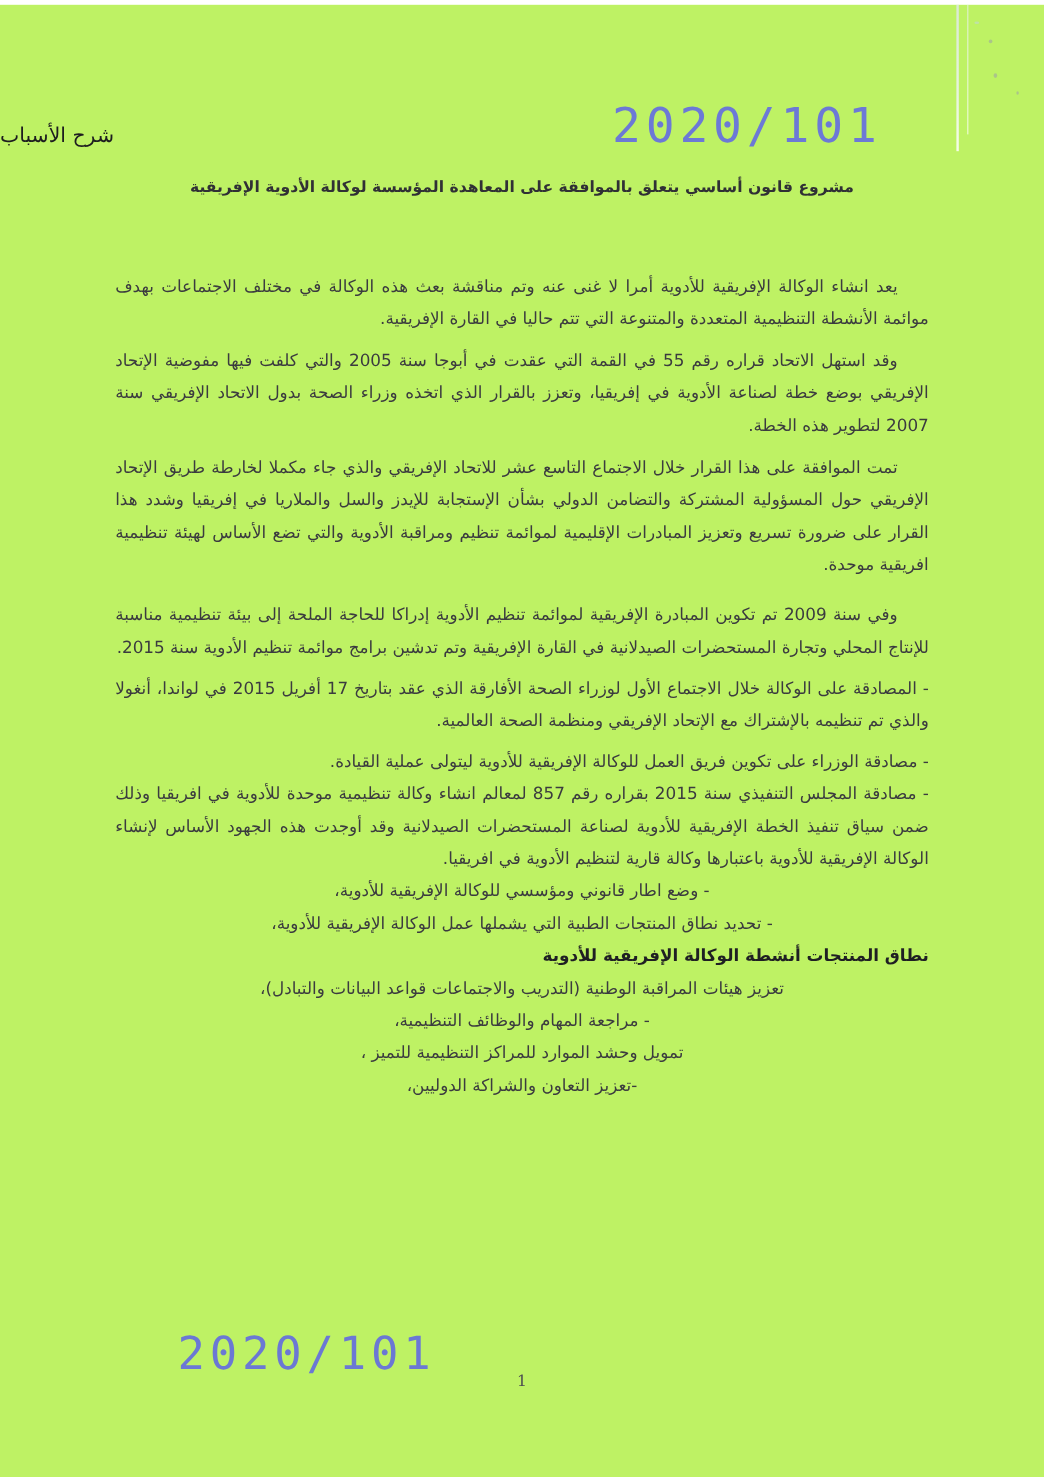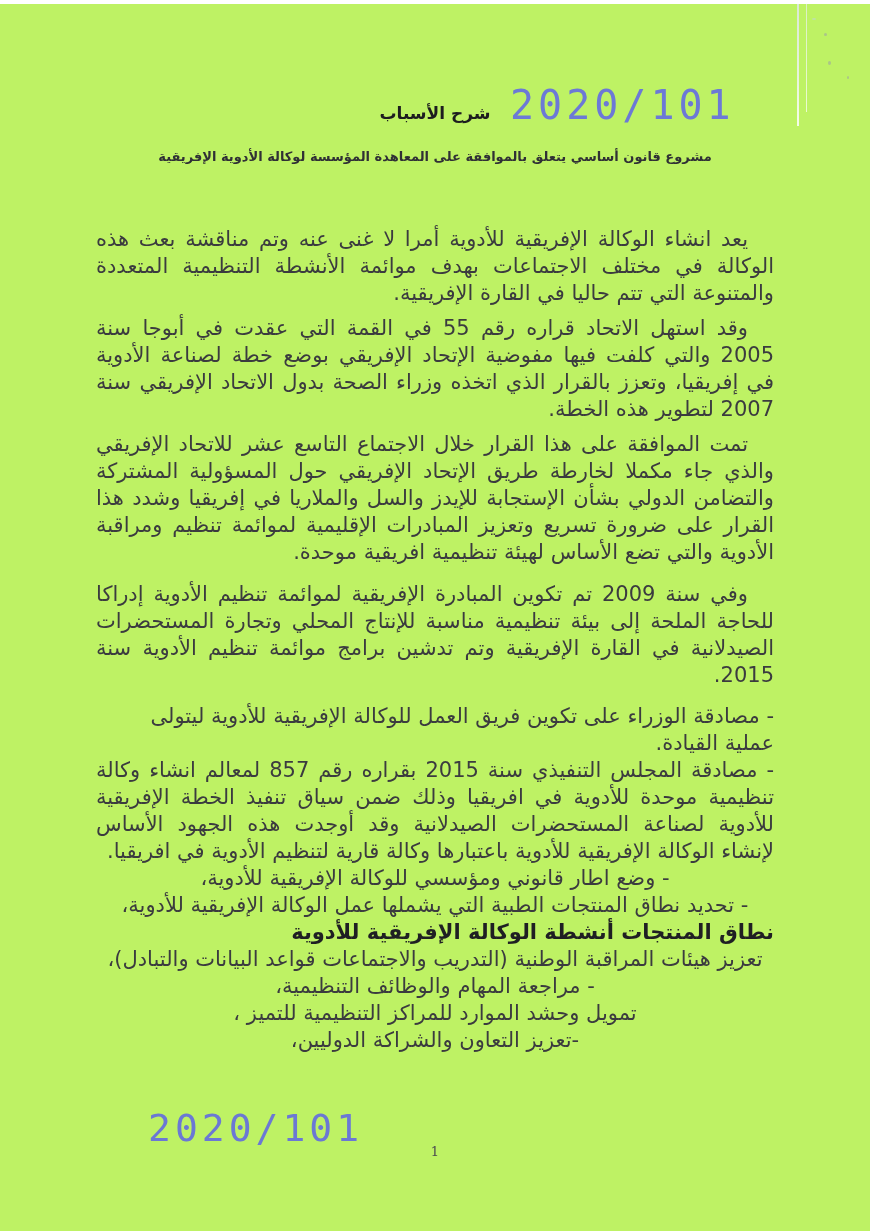--- a/index.html
+++ b/index.html
@@ -71,43 +71,43 @@
     font-size: 38px;
     color: #6b78d4;
   }
 
   
   .doc-title {
     position: absolute;
     left: 0;
     right: 0;
     top: 99px;
-    text-align: center;
+    text-align: left;
     font-size: 17px;
-    font-weight: bold;
+    font-weight: normal;
     color: #1d1d1f;
   }
   .doc-subtitle {
     position: absolute;
     left: 0;
     right: 0;
     top: 145px;
     text-align: center;
     font-size: 13px;
     font-weight: bold;
     color: #303035;
   }
 
   
   .body-area {
     position: absolute;
     right: 96px;
     left: 96px;
     top: 222px;
-    font-size: 21px;
+    font-size: 14px;
     line-height: 27px;
   }
   p.para {
     margin: 0 0 8px 0;
     text-align: justify;
     text-indent: 26px;
     text-justify: inter-word;
   }
   p.para.tight { margin-bottom: 0; }
   p.line {
@@ -169,20 +169,21 @@
 
     <p class="para">تمت الموافقة على هذا القرار خلال الاجتماع التاسع عشر للاتحاد الإفريقي والذي جاء مكملا لخارطة طريق الإتحاد الإفريقي حول المسؤولية المشتركة والتضامن الدولي بشأن الإستجابة للإيدز والسل والملاريا في إفريقيا وشدد هذا القرار على ضرورة تسريع وتعزيز المبادرات الإقليمية لموائمة تنظيم ومراقبة الأدوية والتي تضع الأساس لهيئة تنظيمية افريقية موحدة.</p>
 
     <div class="gap-sm"></div>
 
     <p class="para tight">وفي سنة 2009 تم تكوين المبادرة الإفريقية لموائمة تنظيم الأدوية إدراكا للحاجة الملحة إلى بيئة تنظيمية مناسبة للإنتاج المحلي وتجارة المستحضرات الصيدلانية في القارة الإفريقية وتم تدشين برامج موائمة تنظيم الأدوية سنة 2015.</p>
 
 
     <div class="gap-sm"></div>
 
+    <p class="line">- المصادقة على الوكالة خلال الاجتماع الأول لوزراء الصحة الأفارقة الذي عقد بتاريخ 17 أفريل 2015 في لواندا، أنغولا والذي تم تنظيمه بالإشتراك مع الإتحاد الإفريقي ومنظمة الصحة العالمية.</p>
 
     <div class="gap-sm"></div>
 
     <p class="line-right">- مصادقة الوزراء على تكوين فريق العمل للوكالة الإفريقية للأدوية ليتولى عملية القيادة.</p>
 
     <p class="line">- مصادقة المجلس التنفيذي سنة 2015 بقراره رقم 857 لمعالم انشاء وكالة تنظيمية موحدة للأدوية في افريقيا وذلك ضمن سياق تنفيذ الخطة الإفريقية للأدوية لصناعة المستحضرات الصيدلانية وقد أوجدت هذه الجهود  الأساس لإنشاء الوكالة الإفريقية للأدوية باعتبارها وكالة قارية لتنظيم الأدوية في افريقيا.</p>
 
 
     <div class="bullets">
       <p>- وضع اطار قانوني ومؤسسي للوكالة الإفريقية للأدوية،</p>

